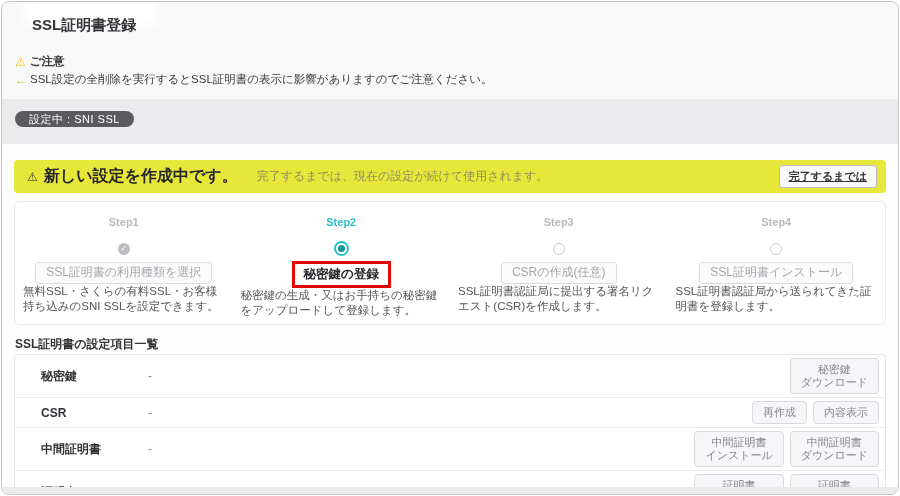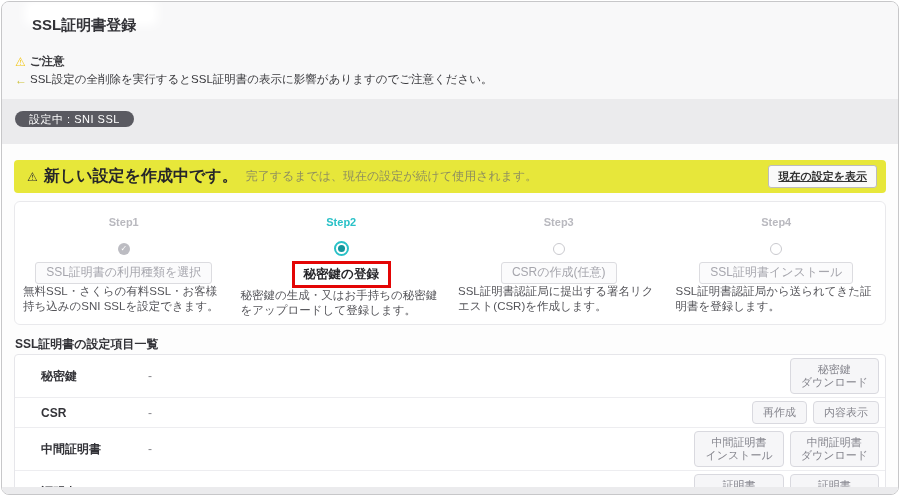--- a/index.html
+++ b/index.html
@@ -19,21 +19,21 @@
   
   .strip{position:absolute;left:0;top:97px;width:100%;height:45px;background:#ebebed;}
   .badge{position:absolute;left:13px;top:12px;height:16px;padding:0 14px;background:#5a5a61;
          color:#fff;font-size:11px;border-radius:11px;display:inline-flex;align-items:center;letter-spacing:.5px;}
   
   .main{position:absolute;left:0;top:142px;width:100%;height:347px;background:#fdfdfd;}
   .banner{position:absolute;left:12px;right:12px;top:16px;height:33px;background:#e7e73a;
           border-radius:4px;display:flex;align-items:center;padding:0 9px 0 13px;}
   .b-icon{color:#2e2e30;font-size:12px;margin-right:6px;}
   .b-bold{font-size:16px;font-weight:bold;color:#26262a;}
-  .b-text{font-size:12px;color:#8f8f5e;margin-left:8px;}
+  .b-text{font-size:12px;color:#8f8f5e;margin-left:19px;}
   .b-btn{margin-left:auto;height:23px;padding:0 9px;background:#fafafa;border:1px solid #bcbcbe;
          border-radius:3px;font-size:11px;font-weight:bold;color:#333;text-decoration:underline;cursor:pointer;}
   
   .steps{position:absolute;left:12px;right:12px;top:57px;height:124px;background:#fff;
          border:1px solid #e9e9ec;border-radius:6px;display:flex;}
   .step{flex:1 1 0;display:flex;flex-direction:column;align-items:center;padding:14px 6px 10px;}
   .step-label{font-size:11px;font-weight:bold;color:#b9b9bf;}
   .step-label.active{color:#29c1c7;}
   .step-iconwrap{height:16px;margin:13px 0 5px;display:flex;align-items:center;justify-content:center;}
   .icon-check{width:12px;height:12px;border-radius:50%;background:#bcbcc2;color:#fff;font-size:8px;
@@ -82,21 +82,21 @@
   <div class="strip">
     <span class="badge">設定中 : SNI SSL</span>
   </div>
 
   <div class="main">
 
     <div class="banner">
       <span class="b-icon">⚠</span>
       <span class="b-bold">新しい設定を作成中です。</span>
       <span class="b-text">完了するまでは、現在の設定が続けて使用されます。</span>
-      <button class="b-btn">現在の設定を表示</button>
+      <button class="b-btn">完了するまでは</button>
     </div>
 
     <div class="steps">
       <div class="step">
         <span class="step-label">Step1</span>
         <span class="step-iconwrap">
           <span class="icon-check">✓</span>
         </span>
         <button class="step-btn">SSL証明書の利用種類を選択</button>
         <div class="step-desc">無料SSL・さくらの有料SSL・お客様持ち込みのSNI SSLを設定できます。</div>

